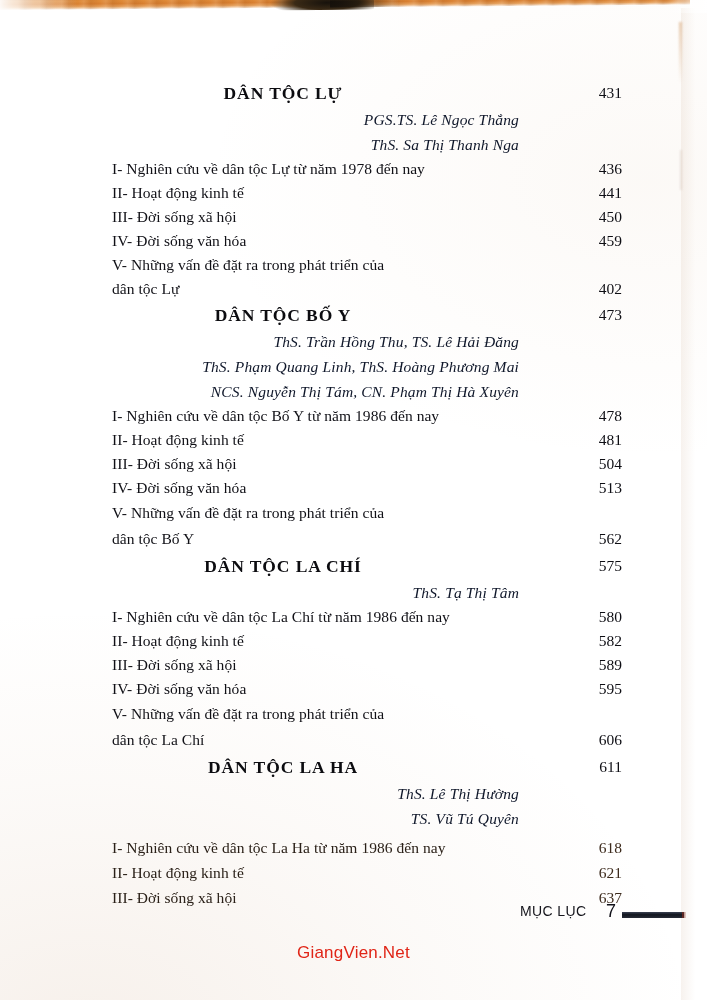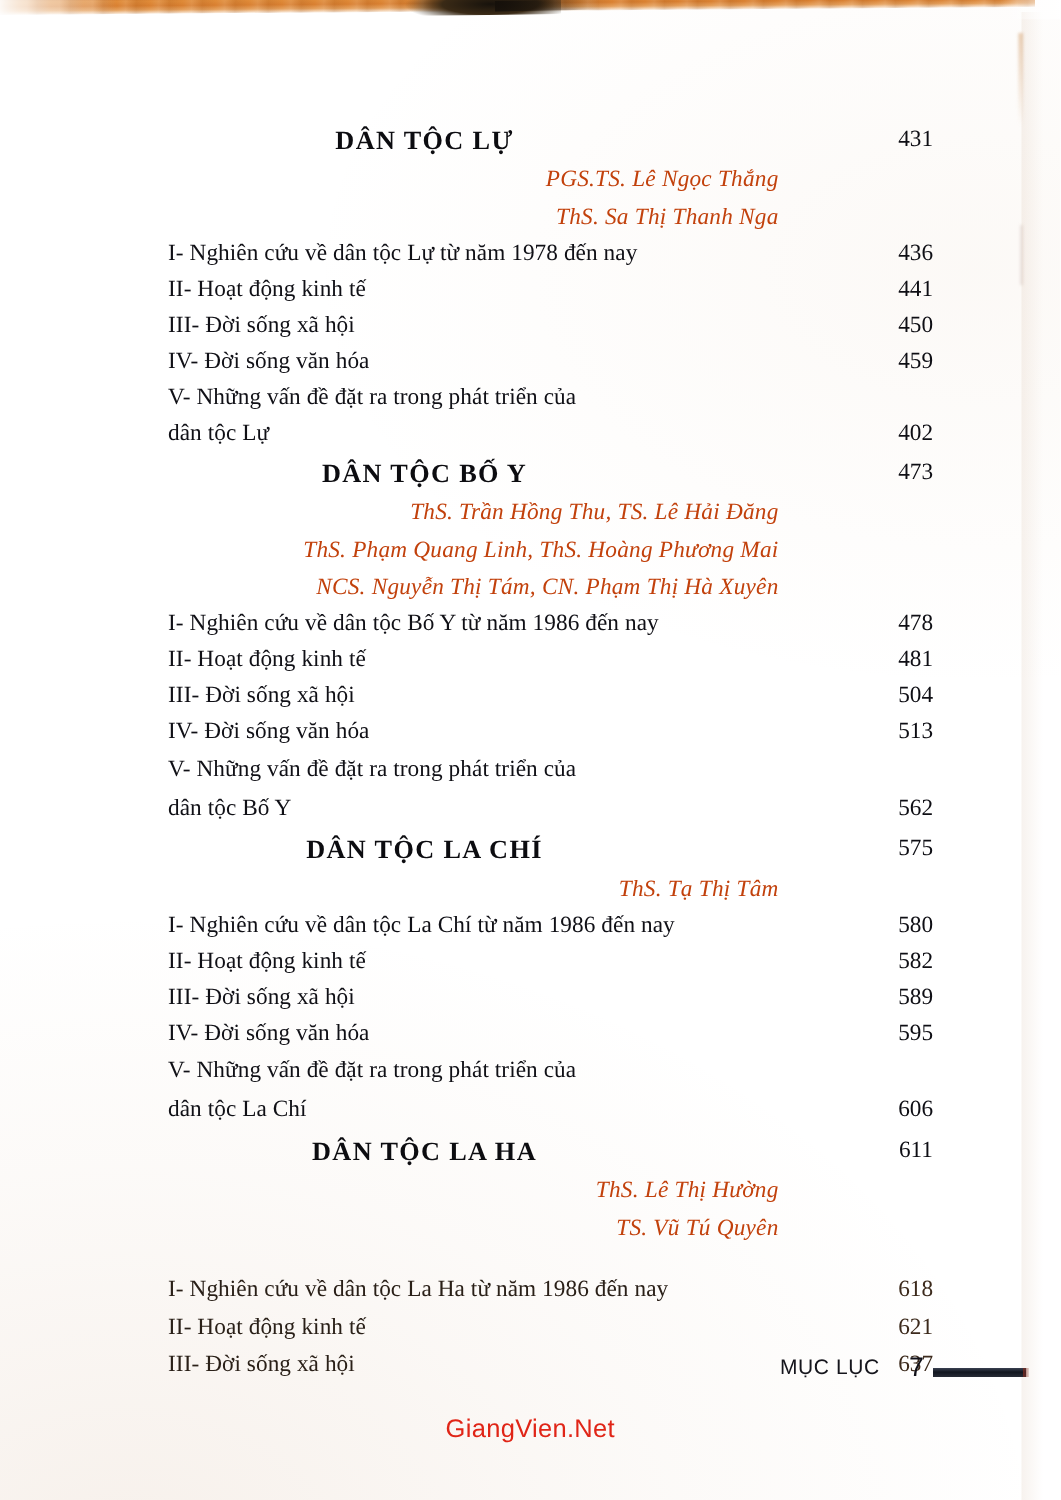--- a/index.html
+++ b/index.html
@@ -166,21 +166,21 @@
     line-height: 25px;
   }
   .author {
     position: absolute;
     left: 0;
     width: 519px;
     text-align: right;
     font-style: italic;
     font-size: 15.5px;
     letter-spacing: 0.15px;
-    color: #c2410c;
+    color: #0f172a;
   }
 
   
   .entry {
     position: absolute;
     left: 112px;
     font-size: 15.5px;
     letter-spacing: 0.05px;
     color: #101016;
   }
@@ -398,21 +398,21 @@
         <div class="heading">DÂN TỘC LA HA</div>
         <div class="pageno">611</div>
       </div>
       <div class="row author-row">
         <div class="author">ThS. Lê Thị Hường</div>
       </div>
       <div class="row author-row">
         <div class="author">TS. Vũ Tú Quyên</div>
       </div>
 
-      <div class="row warm" style="height:25px;line-height:25px;margin-top:16px;">
+      <div class="row warm" style="height:25px;line-height:25px;margin-top:4px;">
         <div class="entry">I- Nghiên cứu về dân tộc La Ha từ năm 1986 đến nay</div>
         <div class="pageno">618</div>
       </div>
       <div class="row warm" style="height:25px;line-height:25px;">
         <div class="entry">II- Hoạt động kinh tế</div>
         <div class="pageno">621</div>
       </div>
       <div class="row warm" style="height:25px;line-height:25px;">
         <div class="entry">III- Đời sống xã hội</div>
         <div class="pageno">637</div>

